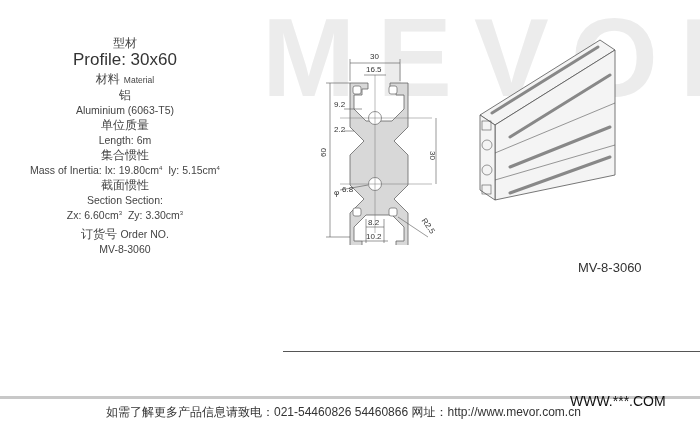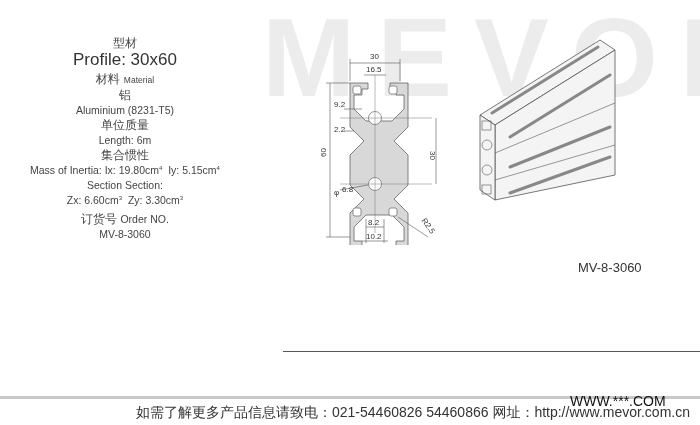--- a/index.html
+++ b/index.html
@@ -12,39 +12,40 @@
   .specs .en { font-size:10.5px; color:#444; line-height:15px; }
   .specs .profile { font-size:17px; color:#333; line-height:17px; margin-bottom:4px; }
   .specs .small { font-size:8.5px; margin-left:4px; }
   .specs .gap { height:4px; }
   sup { font-size:6px; vertical-align:super; line-height:0; }
   .drawing { position:absolute; left:300px; top:45px; z-index:2; }
   .iso { position:absolute; left:470px; top:35px; z-index:2; }
   .model-label { position:absolute; left:578px; top:260px; font-size:13px; color:#333; z-index:2; }
   .hr-line { position:absolute; left:283px; top:351px; width:417px; height:1px; background:#555; z-index:2; }
   .footer-sep { position:absolute; left:0; top:396px; width:700px; height:3px; background:#c8c8c8; }
-  .footer-text { position:absolute; left:136px; top:404px; font-size:14px; color:#333; white-space:nowrap; z-index:2; }
+  .footer-text { position:absolute; left:106px; top:404px; font-size:12px; color:#333; white-space:nowrap; z-index:2; }
   .wm-url { position:absolute; left:570px; top:393px; font-family:Liberation Sans, sans-serif;
             font-size:14px; color:#111; z-index:3; white-space:nowrap; }
 </style>
 </head>
 <body>
 
 <div class="watermark">MEVOR</div>
 
 <div class="specs">
   <div class="zh">型材</div>
   <div class="profile">Profile: 30x60</div>
   <div class="zh"><span>材料</span><span class="small">Material</span></div>
   <div class="zh">铝</div>
-  <div class="en">Aluminium (8231-T5)</div>
+  <div class="en">Aluminium (6063-T5)</div>
   <div class="zh">单位质量</div>
   <div class="en">Length:  6m</div>
   <div class="zh">集合惯性</div>
   <div class="en"><span>Mass of Inertia: Ix: 19.80cm</span><sup>4</sup><span style="white-space:pre">  Iy: 5.15cm</span><sup>4</sup></div>
+  <div class="zh">截面惯性</div>
   <div class="en">Section Section:</div>
   <div class="en"><span>Zx: 6.60cm</span><sup>3</sup><span style="white-space:pre">  Zy: 3.30cm</span><sup>3</sup></div>
   <div class="gap"></div>
   <div class="zh"><span>订货号</span> <span class="en">Order NO.</span></div>
   <div class="en">MV-8-3060</div>
 </div>
 
 <svg class="drawing" width="150" height="200" viewBox="0 0 150 200" font-family="Liberation Sans, sans-serif" font-size="8" fill="#333">
 
   <g fill="#d8d8d8" stroke="#666" stroke-width="0.8">

